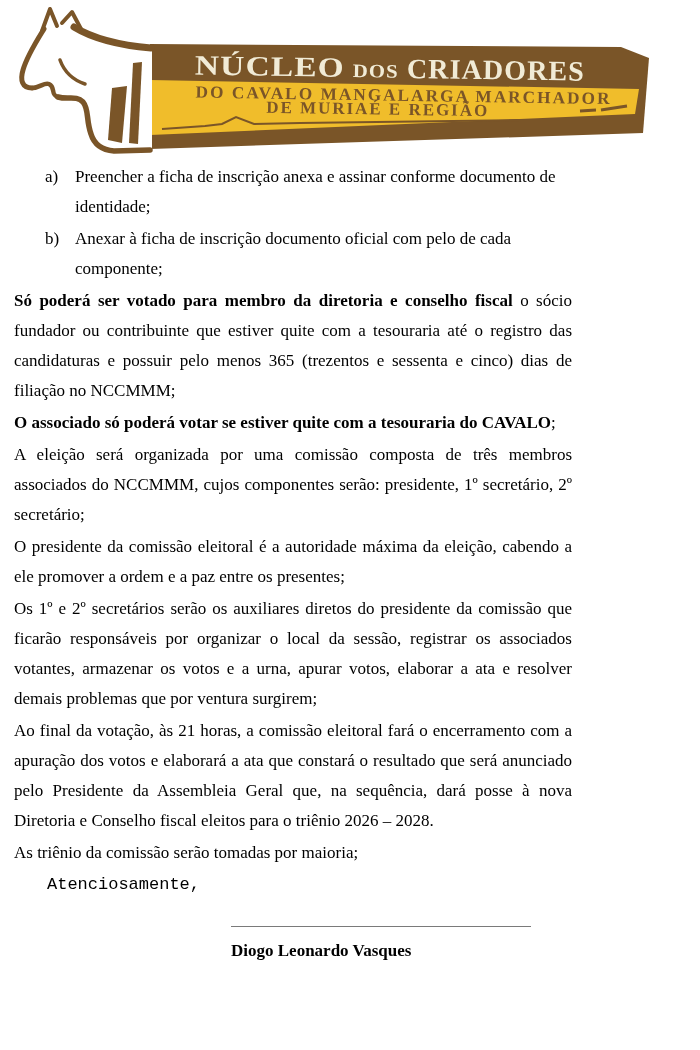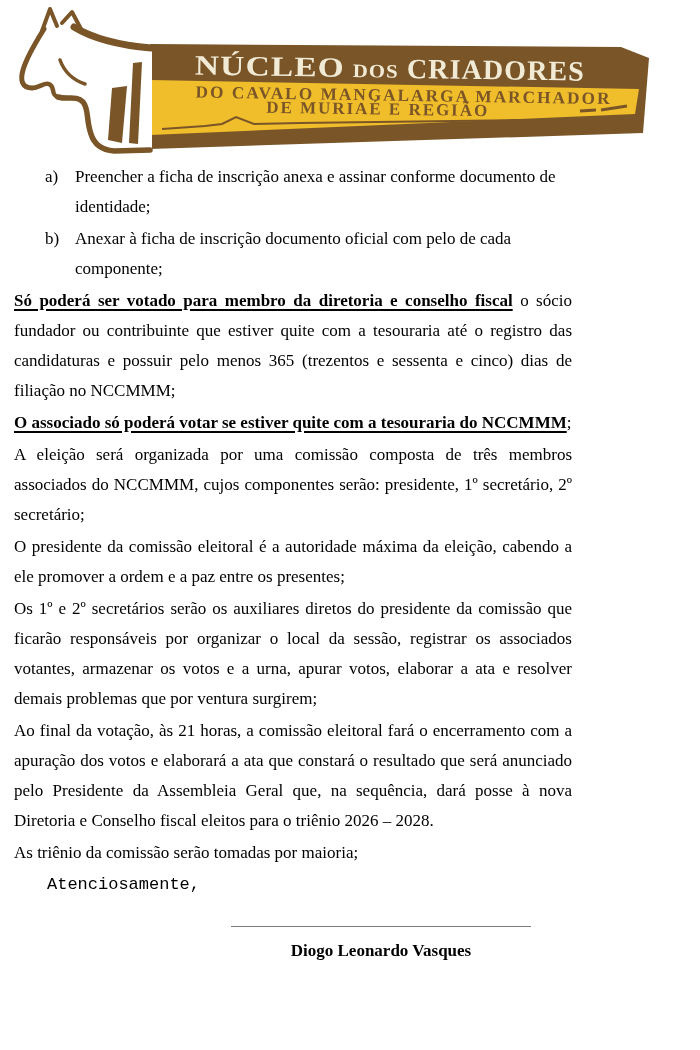--- a/index.html
+++ b/index.html
@@ -21,27 +21,27 @@
 
   
   .doc {
     padding: 0 12px 0 14px;
     font-size: 17px;
     line-height: 30px;
   }
   .doc p { margin: 0 0 2px 0; }
   .just { text-align: justify; }
   .gap-top { margin-top: 34px; }
-  .bu { font-weight: bold; text-decoration: underline; text-underline-offset: 3px; text-decoration-thickness: 1.5px; }
+  .bu { font-weight: bold; text-underline-offset: 3px; text-decoration-thickness: 1.5px; }
   .list-row { display: flex; margin: 0 0 2px 31px; }
   .list-marker { width: 30px; flex: none; }
   .closing { padding-left: 33px; font-family: Liberation Mono, monospace; }
 
   
-  .sig { margin: 26px 0 0 217px; width: 300px; text-align: center; }
+  .sig { margin: 26px 0 0 217px; width: 300px; }
   .sig-line { border-top: 1px solid #7a7a7a; height: 0; margin-bottom: 9px; }
   .sig-name, .sig-role { font-weight: bold; line-height: 30px; }
 </style>
 </head>
 <body>
 
 <div class="page">
 
   <header>
     <svg width="700" height="162" viewBox="0 0 700 162">
@@ -88,21 +88,21 @@
       <span>Preencher a ficha de inscrição anexa e assinar conforme documento de identidade;</span>
     </div>
     <div class="list-row">
       <span class="list-marker">b)</span>
       <span>Anexar à ficha de inscrição documento oficial com pelo de cada componente;</span>
     </div>
 
 
     <p class="just"><span class="bu">Só poderá ser votado para membro da diretoria e conselho fiscal</span><span> o sócio fundador ou contribuinte que estiver quite com a tesouraria até o registro das candidaturas e possuir pelo menos 365 (trezentos e sessenta e cinco) dias de filiação no NCCMMM;</span></p>
 
-    <p class="just"><span class="bu">O associado só poderá votar se estiver quite com a tesouraria do NCCMMM</span><span>;</span></p>
+    <p class="just"><span class="bu">O associado só poderá votar se estiver quite com a tesouraria do CAVALO</span><span>;</span></p>
 
     <p class="just">A eleição será organizada por uma comissão composta de três membros associados do NCCMMM, cujos componentes serão: presidente, 1º secretário, 2º secretário;</p>
 
 
     <p class="just">O presidente da comissão eleitoral é a autoridade máxima da eleição, cabendo a ele promover a ordem e a paz entre os presentes;</p>
 
     <p class="just">Os 1º e 2º secretários serão os auxiliares diretos do presidente da comissão que ficarão responsáveis por organizar o local da sessão, registrar os associados votantes, armazenar os votos e a urna, apurar votos, elaborar a ata e resolver demais problemas que por ventura surgirem;</p>
 
     <p class="just">Ao final da votação, às 21 horas, a comissão eleitoral fará o encerramento com a apuração dos votos e elaborará a ata que constará o resultado que será anunciado pelo Presidente da Assembleia Geral que, na sequência, dará posse à nova Diretoria e Conselho fiscal eleitos para o triênio 2026 – 2028.</p>
 

